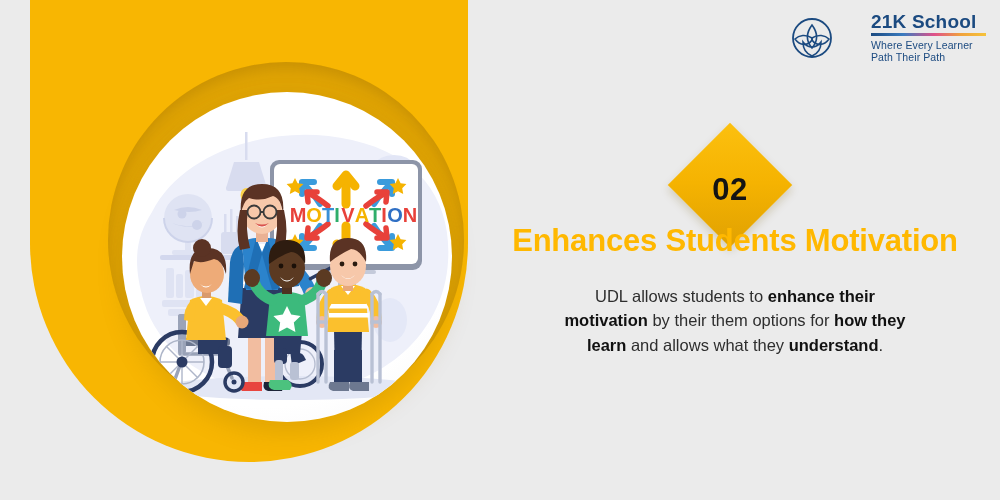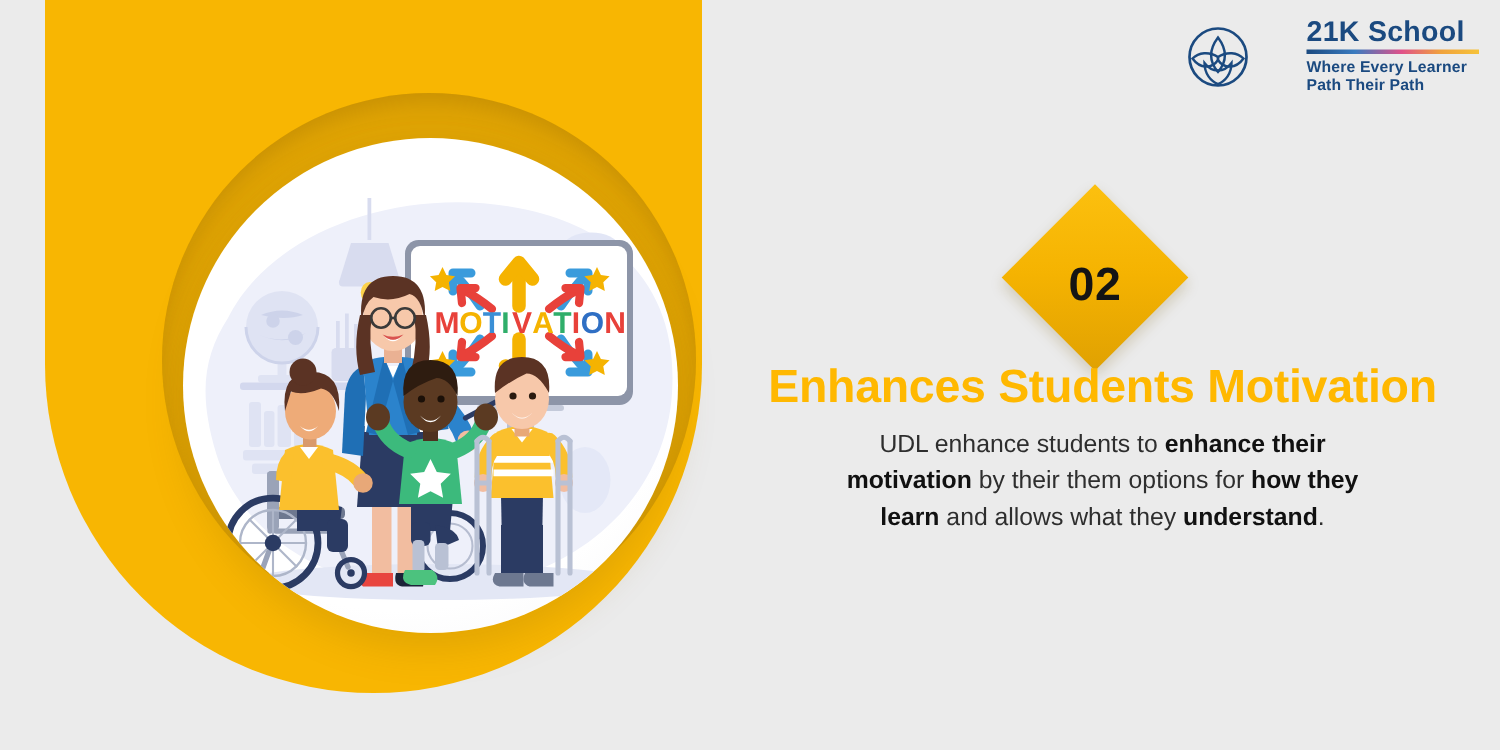--- a/index.html
+++ b/index.html
@@ -41,37 +41,37 @@
   .logo-mark{width:44px;height:44px;flex:0 0 auto;}
   .logo-text{display:flex;flex-direction:column;line-height:1;margin-left:28px;}
   .logo-name{
     font-size:19px;font-weight:bold;color:#1b4a80;letter-spacing:.2px;
   }
   .logo-rule{
     height:3px;width:115px;margin:2px 0 3px 0;
     background:linear-gradient(90deg,#1b4a80 0%,#3a7bbf 28%,#e0518a 55%,#f0a23c 78%,#f6c33a 100%);
   }
   .logo-tag{
-    font-size:10.5px;font-weight:bold;color:#1b4a80;line-height:1.18;letter-spacing:.1px;
+    font-size:10.5px;font-weight:normal;color:#1b4a80;line-height:1.18;letter-spacing:.1px;
   }
 
   .diamond{
     position:absolute;left:686px;top:141px;width:88px;height:88px;
     background:linear-gradient(135deg,#fcc00f 0%,#f5b301 48%,#e0a102 100%);
     transform:rotate(45deg);
     box-shadow:3px 3px 9px rgba(120,90,10,.22);
   }
   .diamond-num{
     position:absolute;left:686px;top:146px;width:88px;height:88px;
     display:flex;align-items:center;justify-content:center;
     font-size:31px;font-weight:bold;color:#141414;letter-spacing:.5px;
   }
 
   .headline{
-    position:absolute;left:470px;top:240px;width:530px;
+    position:absolute;left:470px;top:223px;width:530px;
     text-align:center;
     font-size:31px;font-weight:bold;color:#ffb800;
     letter-spacing:-.2px;white-space:nowrap;
   }
 
   .body-copy{
     position:absolute;left:560px;top:284px;width:350px;
     text-align:center;
     font-size:16.5px;line-height:1.47;color:#2e2e2e;
   }
@@ -363,15 +363,15 @@
         <span>Path Their Path</span>
       </div>
     </div>
   </div>
 
   <div class="diamond"></div>
   <div class="diamond-num">02</div>
 
   <div class="headline">Enhances Students Motivation</div>
 
-  <div class="body-copy"><span>UDL enhance students to </span><b>enhance their motivation</b><span> by their them options for </span><b>how they learn</b><span> and allows what they </span><b>understand</b><span>.</span></div>
+  <div class="body-copy"><span>UDL allows students to </span><b>enhance their motivation</b><span> by their them options for </span><b>how they learn</b><span> and allows what they </span><b>understand</b><span>.</span></div>
 
 </div>
 
 </body></html>

